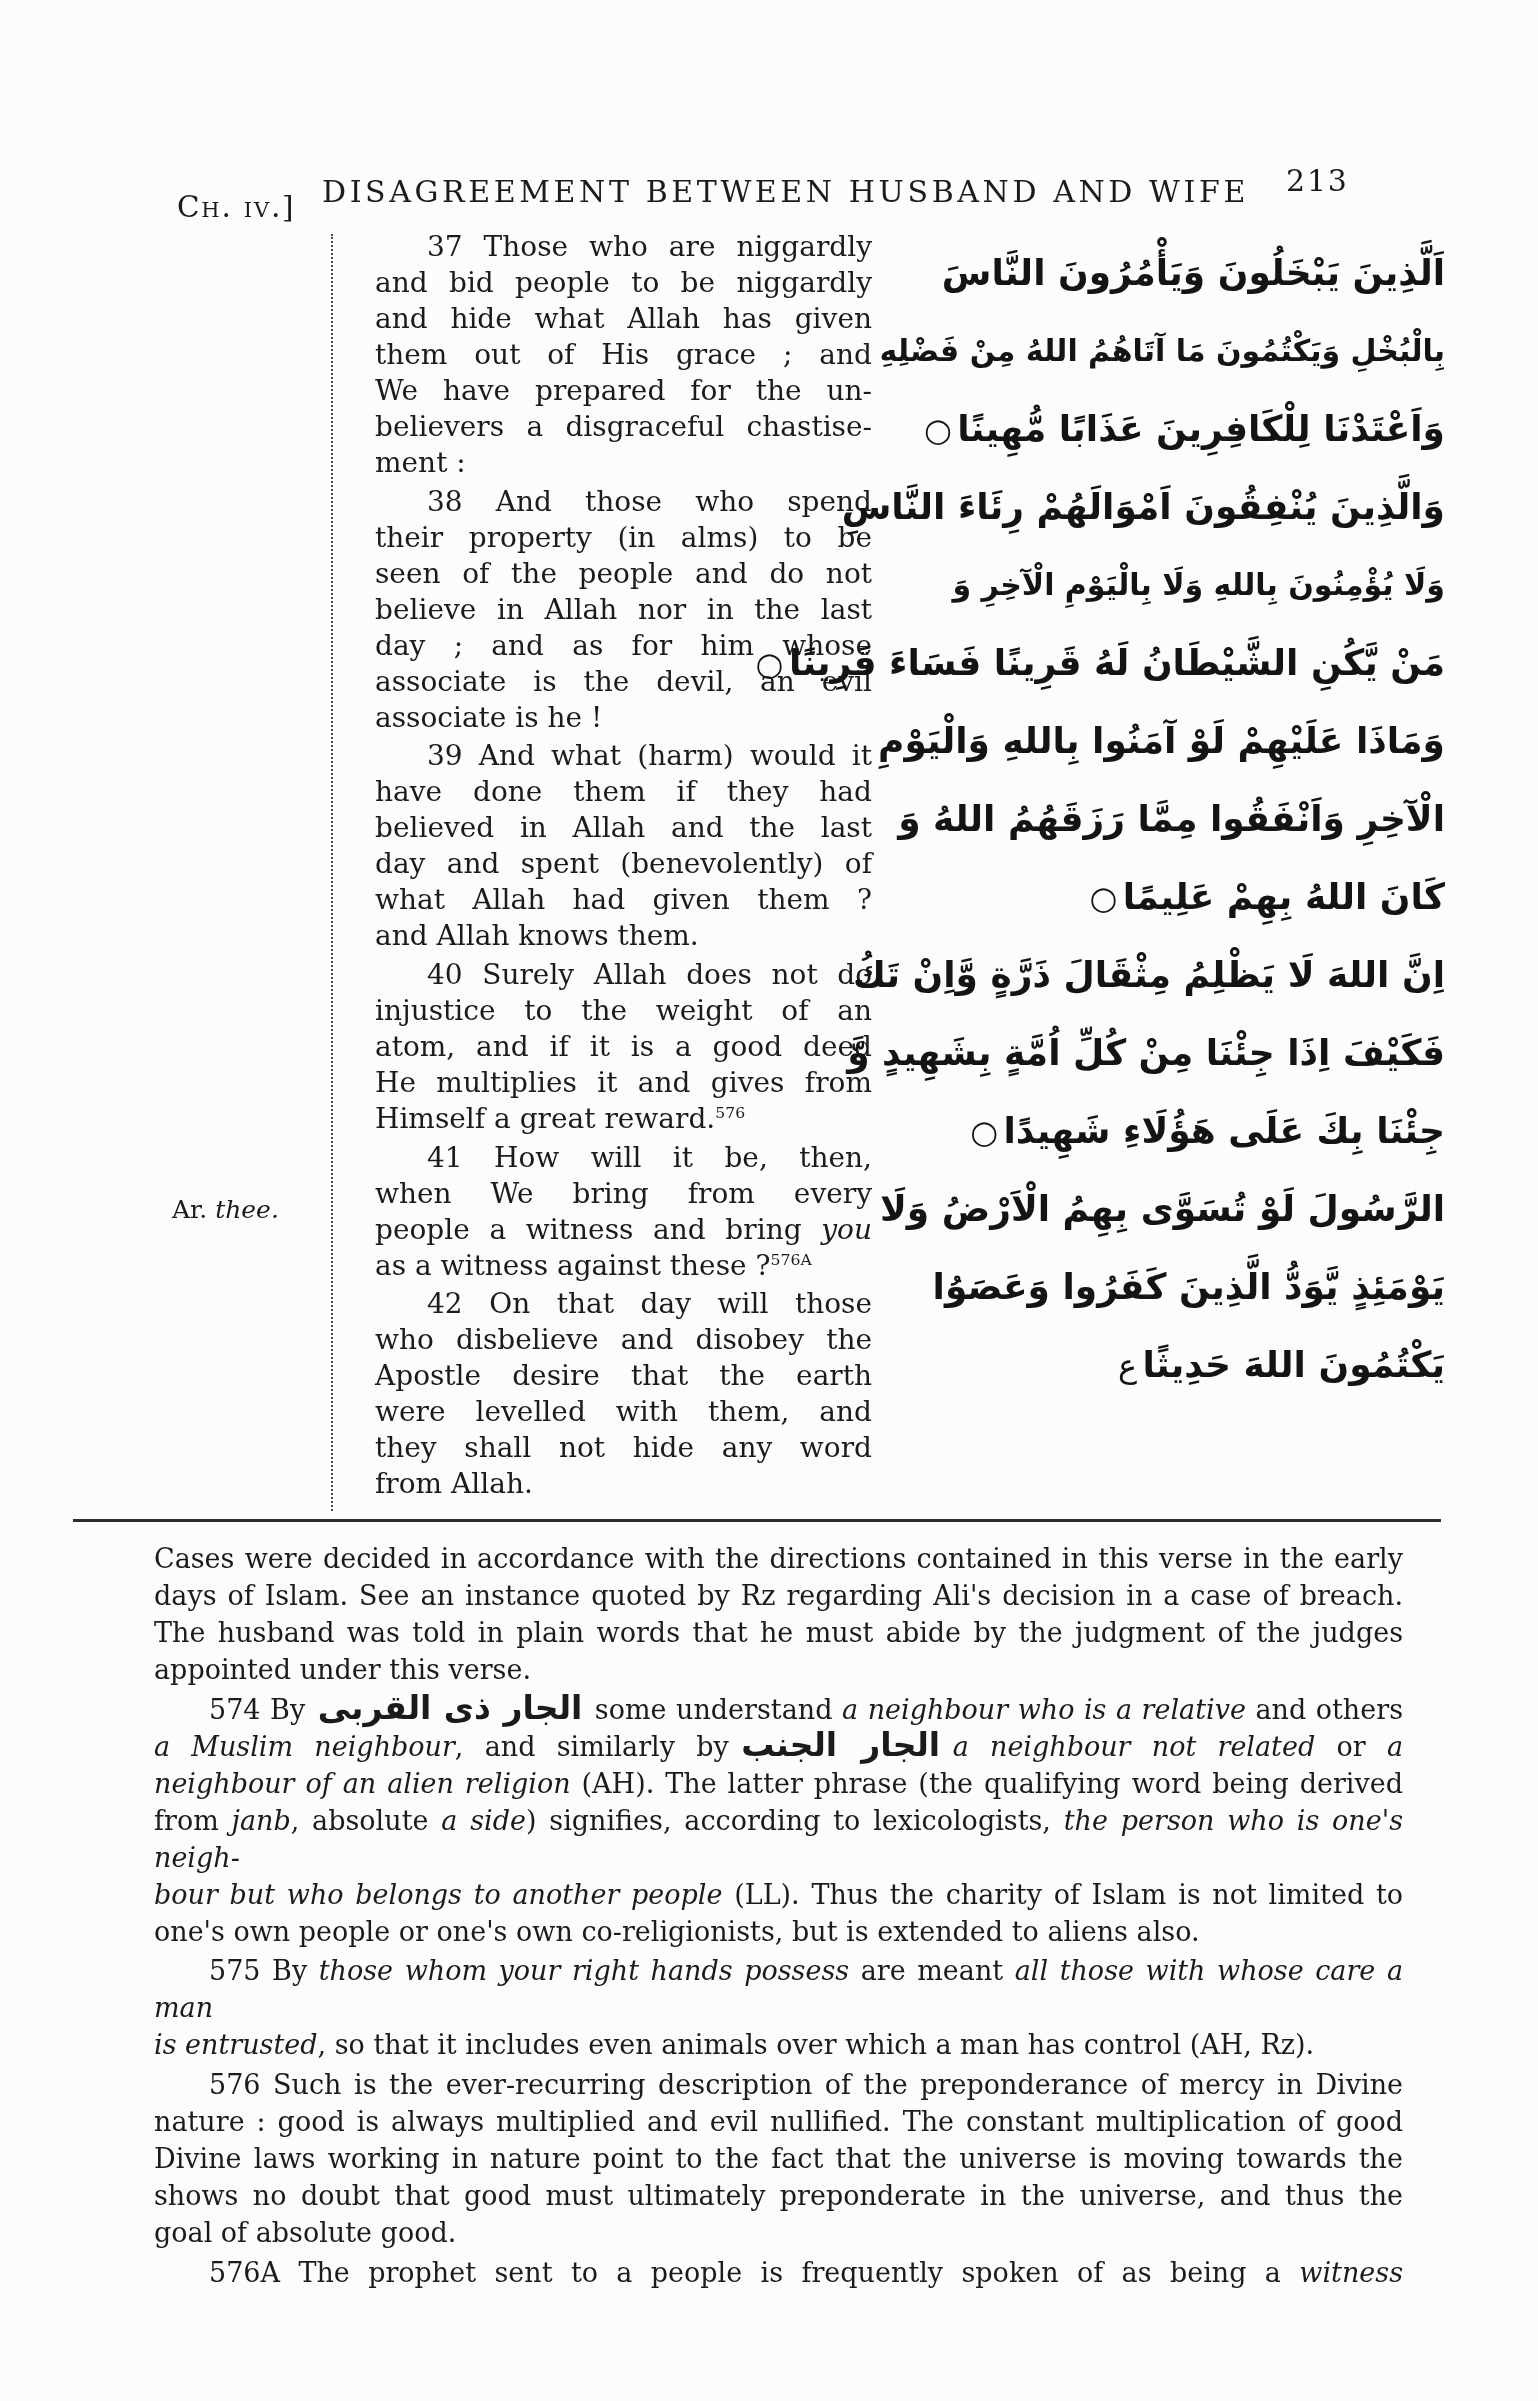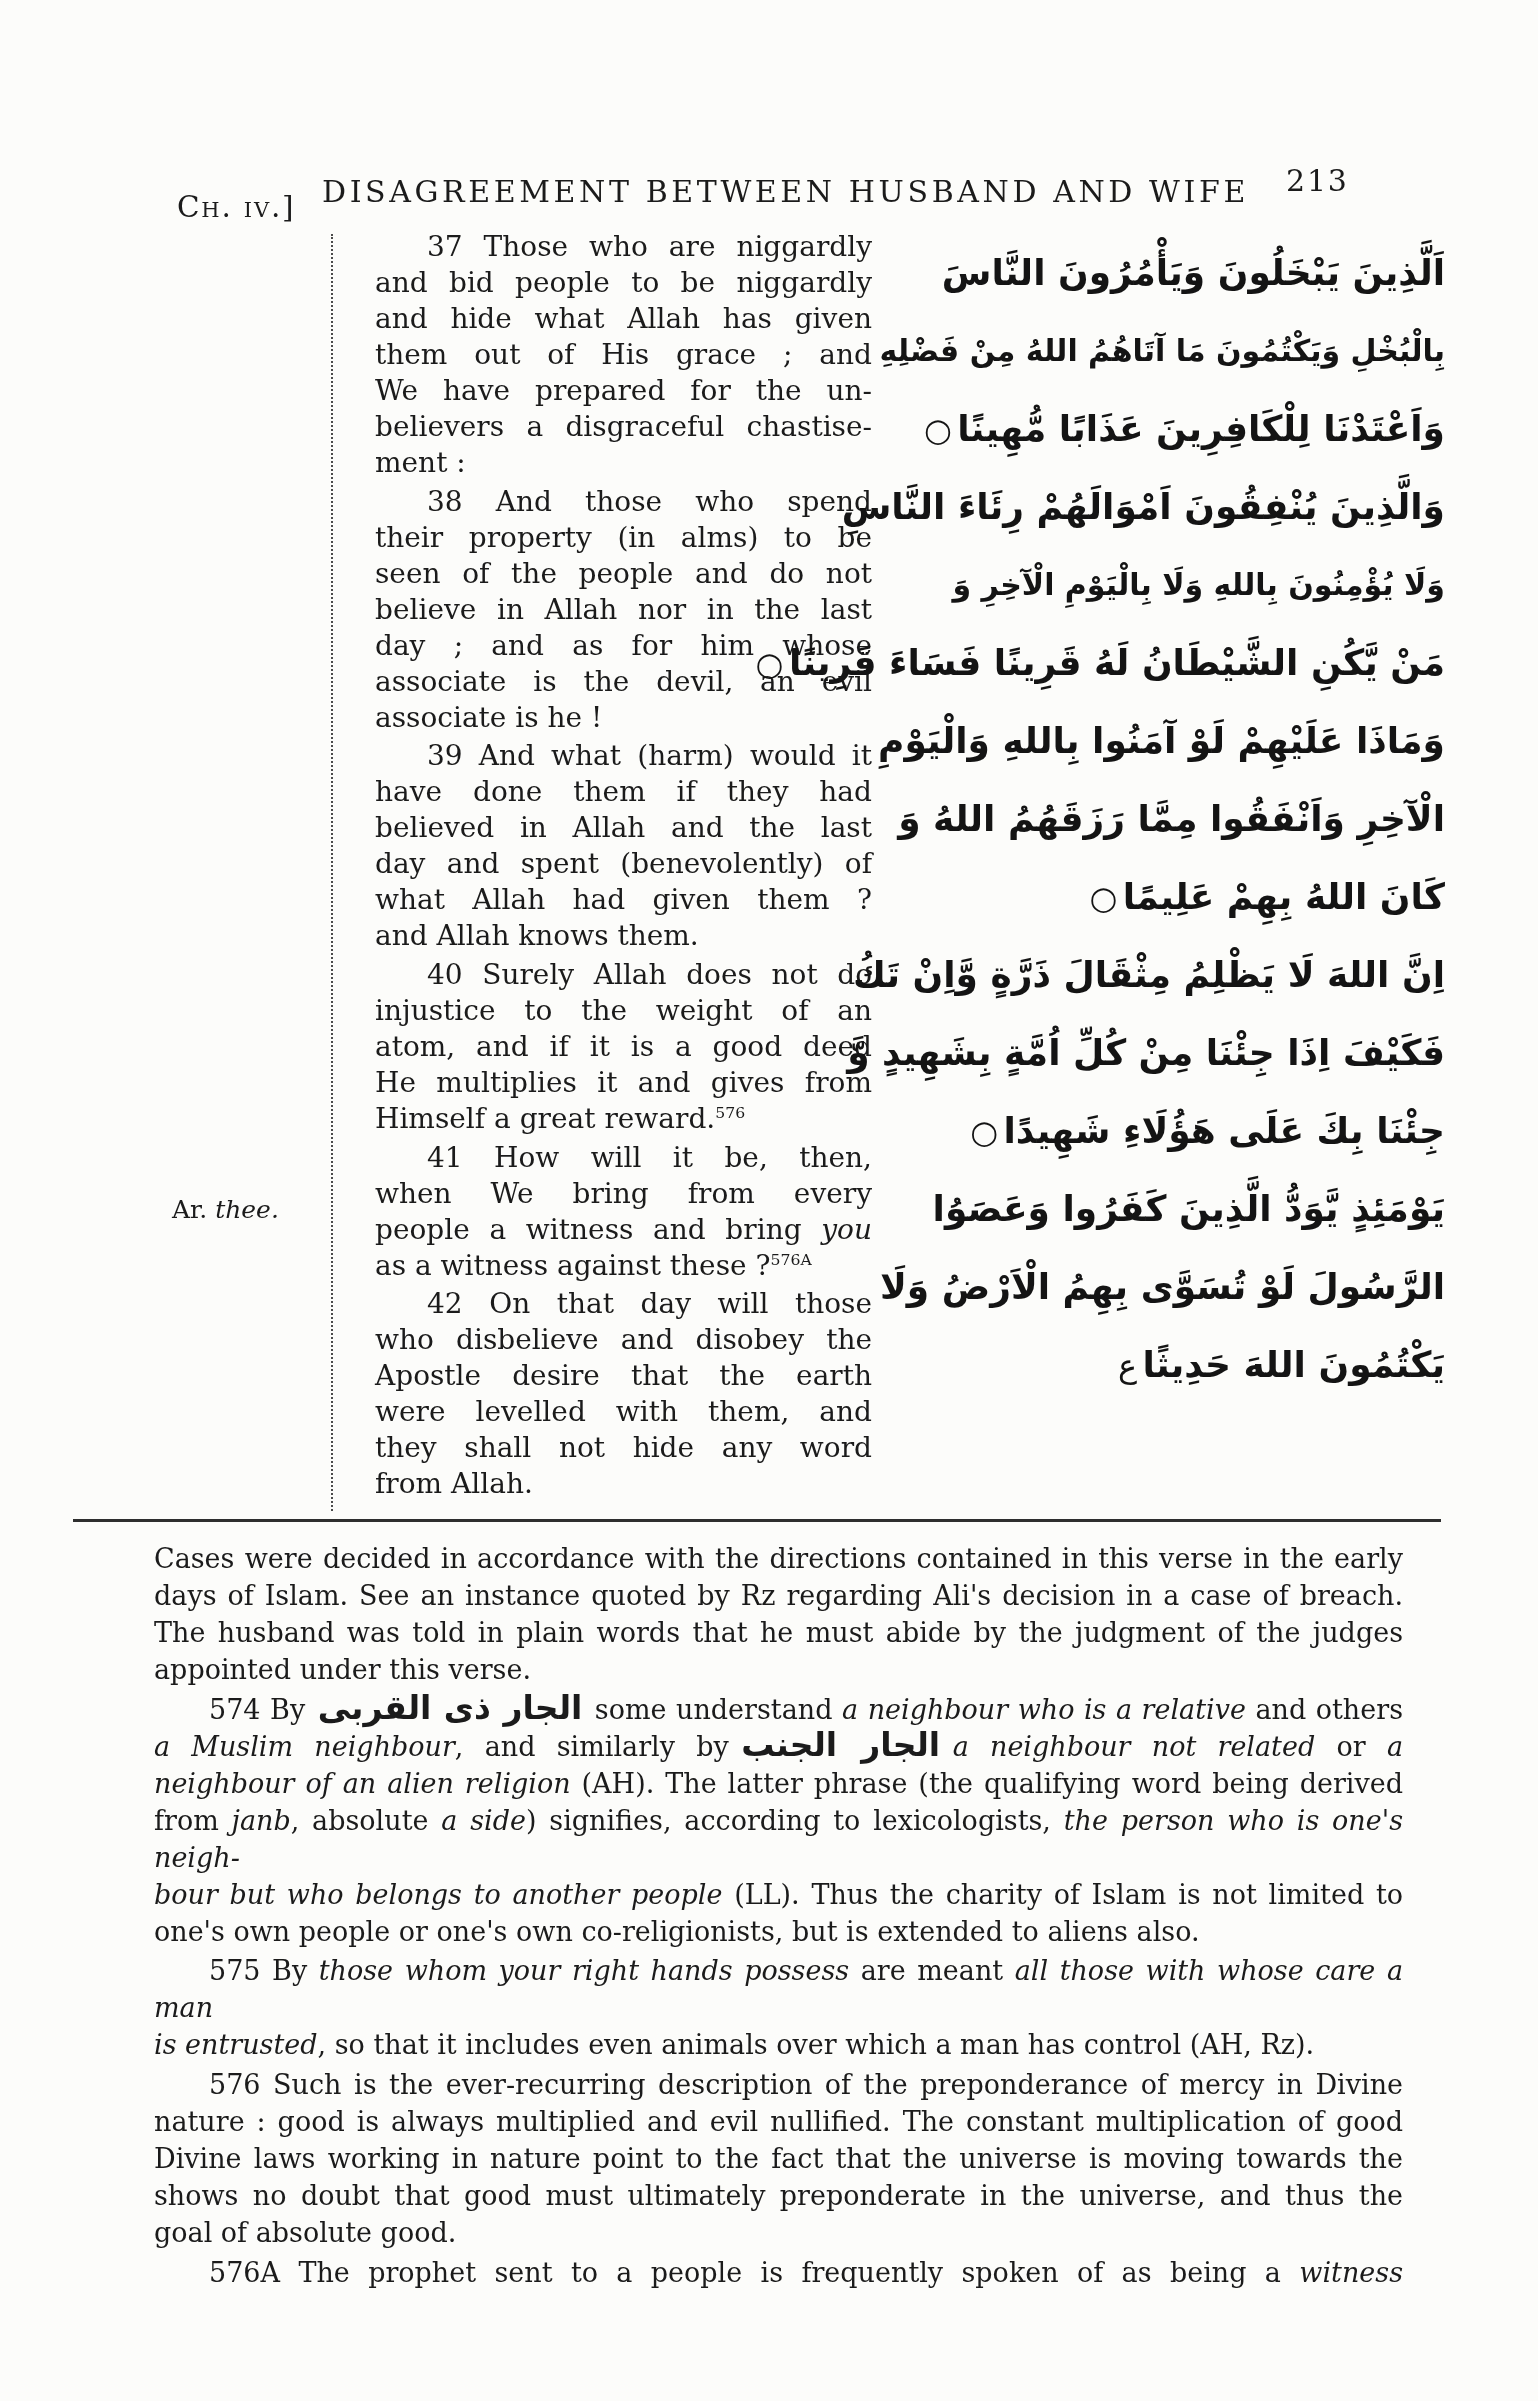--- a/index.html
+++ b/index.html
@@ -104,22 +104,22 @@
       <div class="aline">وَاَعْتَدْنَا لِلْكَافِرِينَ عَذَابًا مُّهِينًا<span class="ayah-marker">○</span></div>
       <div class="aline">وَالَّذِينَ يُنْفِقُونَ اَمْوَالَهُمْ رِئَاءَ النَّاسِ</div>
       <div class="aline tight">وَلَا يُؤْمِنُونَ بِاللهِ وَلَا بِالْيَوْمِ الْآخِرِ وَ</div>
       <div class="aline">مَنْ يَّكُنِ الشَّيْطَانُ لَهُ قَرِينًا فَسَاءَ قَرِينًا<span class="ayah-marker">○</span></div>
       <div class="aline">وَمَاذَا عَلَيْهِمْ لَوْ آمَنُوا بِاللهِ وَالْيَوْمِ</div>
       <div class="aline">الْآخِرِ وَاَنْفَقُوا مِمَّا رَزَقَهُمُ اللهُ وَ</div>
       <div class="aline">كَانَ اللهُ بِهِمْ عَلِيمًا<span class="ayah-marker">○</span></div>
       <div class="aline">اِنَّ اللهَ لَا يَظْلِمُ مِثْقَالَ ذَرَّةٍ وَّاِنْ تَكُ</div>
       <div class="aline">فَكَيْفَ اِذَا جِئْنَا مِنْ كُلِّ اُمَّةٍ بِشَهِيدٍ وَّ</div>
       <div class="aline">جِئْنَا بِكَ عَلَى هَؤُلَاءِ شَهِيدًا<span class="ayah-marker">○</span></div>
+      <div class="aline">الرَّسُولَ لَوْ تُسَوَّى بِهِمُ الْاَرْضُ وَلَا</div>
       <div class="aline">يَوْمَئِذٍ يَّوَدُّ الَّذِينَ كَفَرُوا وَعَصَوُا</div>
-      <div class="aline">الرَّسُولَ لَوْ تُسَوَّى بِهِمُ الْاَرْضُ وَلَا</div>
       <div class="aline">يَكْتُمُونَ اللهَ حَدِيثًا<span class="ayah-marker">ع</span></div>
     </div>
 
   <div class="hrule"></div>
 
   <div class="fns" id="footnotes">
       <div class="fpara">
         <div class="fline"><span>Cases were decided in accordance with the directions contained in this verse in the early</span></div>
         <div class="fline"><span>days of Islam.  See an instance quoted by Rz regarding Ali's decision in a case of breach.</span></div>
         <div class="fline"><span>The husband was told in plain words that he must abide by the judgment of the judges</span></div>

